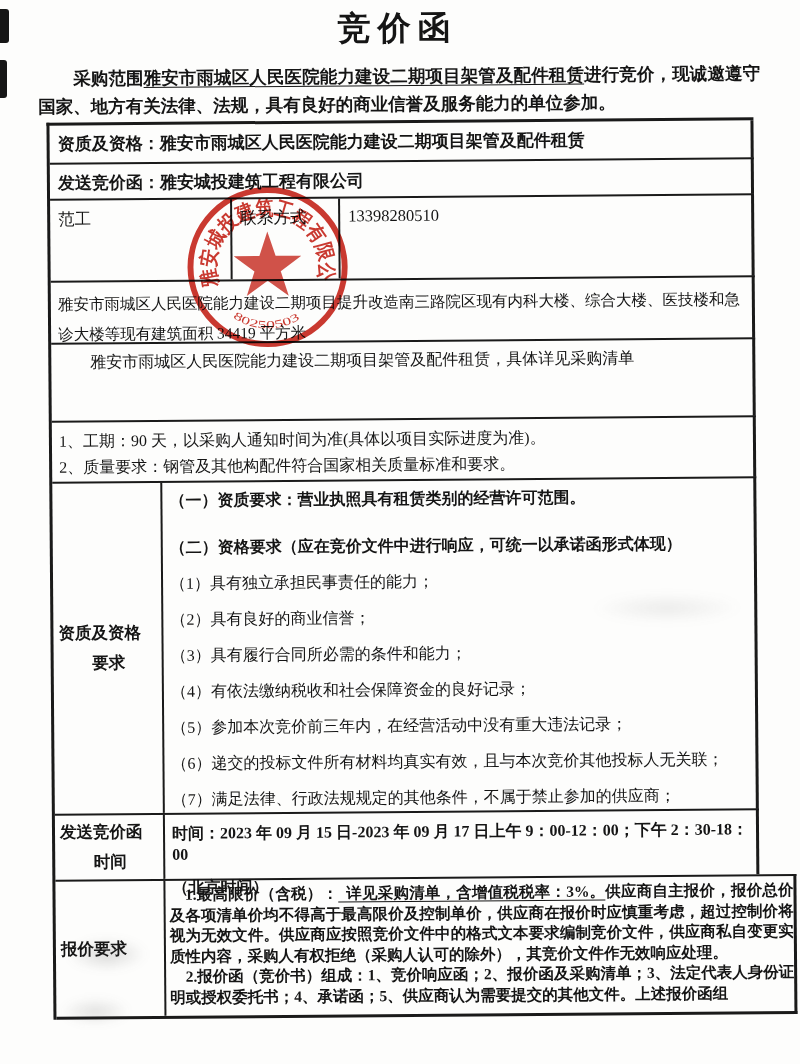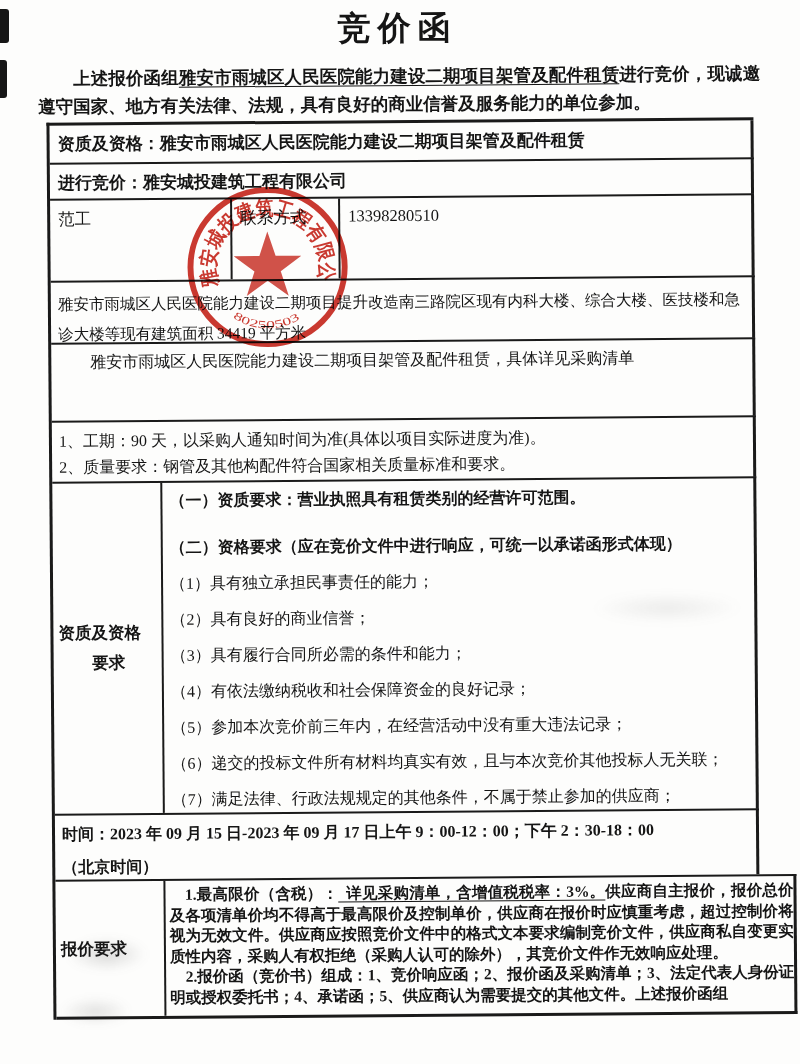--- a/index.html
+++ b/index.html
@@ -64,30 +64,30 @@
 </head>
 <body>
 
 <div class="edge-mark mark1"></div>
 <div class="edge-mark mark2"></div>
 
 <div class="sheet">
 
   <h1 class="title">竞价函</h1>
 
-  <p class="intro"><span>上述报价函组</span><span class="u">雅安市雨城区人民医院能力建设二期项目架管及配件租赁</span><span>进行竞价，现诚邀遵守国家、地方有关法律、法规，具有良好的商业信誉及服务能力的单位参加。</span></p>
+  <p class="intro"><span>采购范围</span><span class="u">雅安市雨城区人民医院能力建设二期项目架管及配件租赁</span><span>进行竞价，现诚邀遵守国家、地方有关法律、法规，具有良好的商业信誉及服务能力的单位参加。</span></p>
 
   <div class="table">
 
     <div class="row r1">
       <div class="fullcell"><span class="b">资质及资格：</span><span class="b">雅安市雨城区人民医院能力建设二期项目架管及配件租赁</span></div>
     </div>
 
     <div class="row r2">
-      <div class="fullcell"><span class="b">进行竞价：</span><span class="b">雅安城投建筑工程有限公司</span></div>
+      <div class="fullcell"><span class="b">发送竞价函：</span><span class="b">雅安城投建筑工程有限公司</span></div>
     </div>
 
     <div class="row r3">
       <div class="cell c-name">范工</div>
       <div class="cell c-method">联系方式</div>
       <div class="cell c-phone">13398280510</div>
     </div>
 
     <div class="row r4">
       <div class="content">雅安市雨城区人民医院能力建设二期项目提升改造南三路院区现有内科大楼、综合大楼、医技楼和急诊大楼等现有建筑面积 34419 平方米</div>
@@ -116,20 +116,24 @@
         <p>（2）具有良好的商业信誉；</p>
         <p>（3）具有履行合同所必需的条件和能力；</p>
         <p>（4）有依法缴纳税收和社会保障资金的良好记录；</p>
         <p>（5）参加本次竞价前三年内，在经营活动中没有重大违法记录；</p>
         <p>（6）递交的投标文件所有材料均真实有效，且与本次竞价其他投标人无关联；</p>
         <p>（7）满足法律、行政法规规定的其他条件，不属于禁止参加的供应商；</p>
       </div>
     </div>
 
     <div class="row r8">
+      <div class="label ctr2">
+          <span>发送竞价函</span>
+          <span>时间</span>
+        </div>
       <div class="content">
         <p>时间：2023 年 09 月 15 日-2023 年 09 月 17 日上午 9：00-12：00；下午 2：30-18：00</p>
         <p>（北京时间）</p>
       </div>
     </div>
 
     <div class="row r9">
       <div class="label">
           <span>报价要求</span>
         </div>

